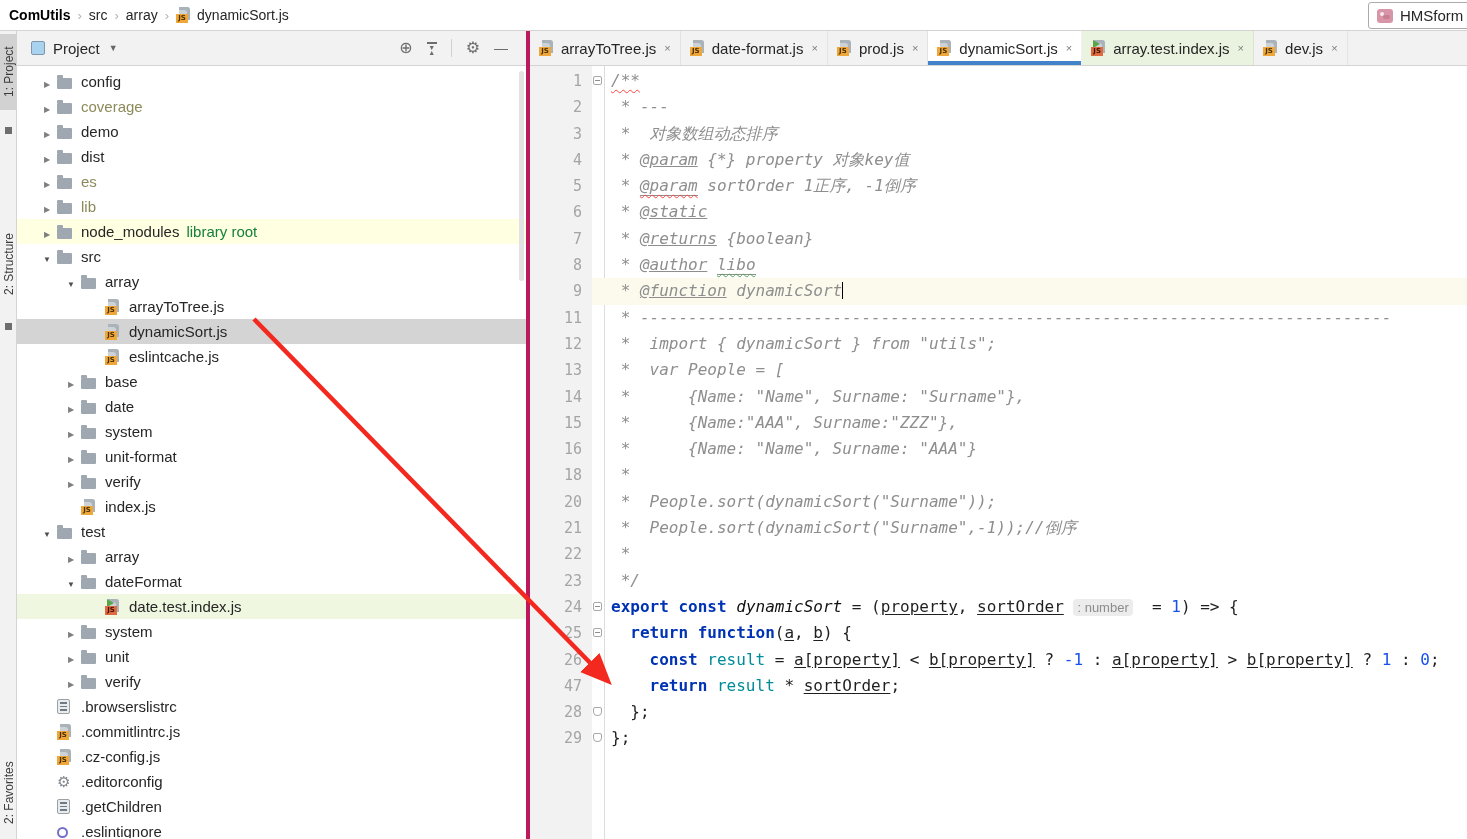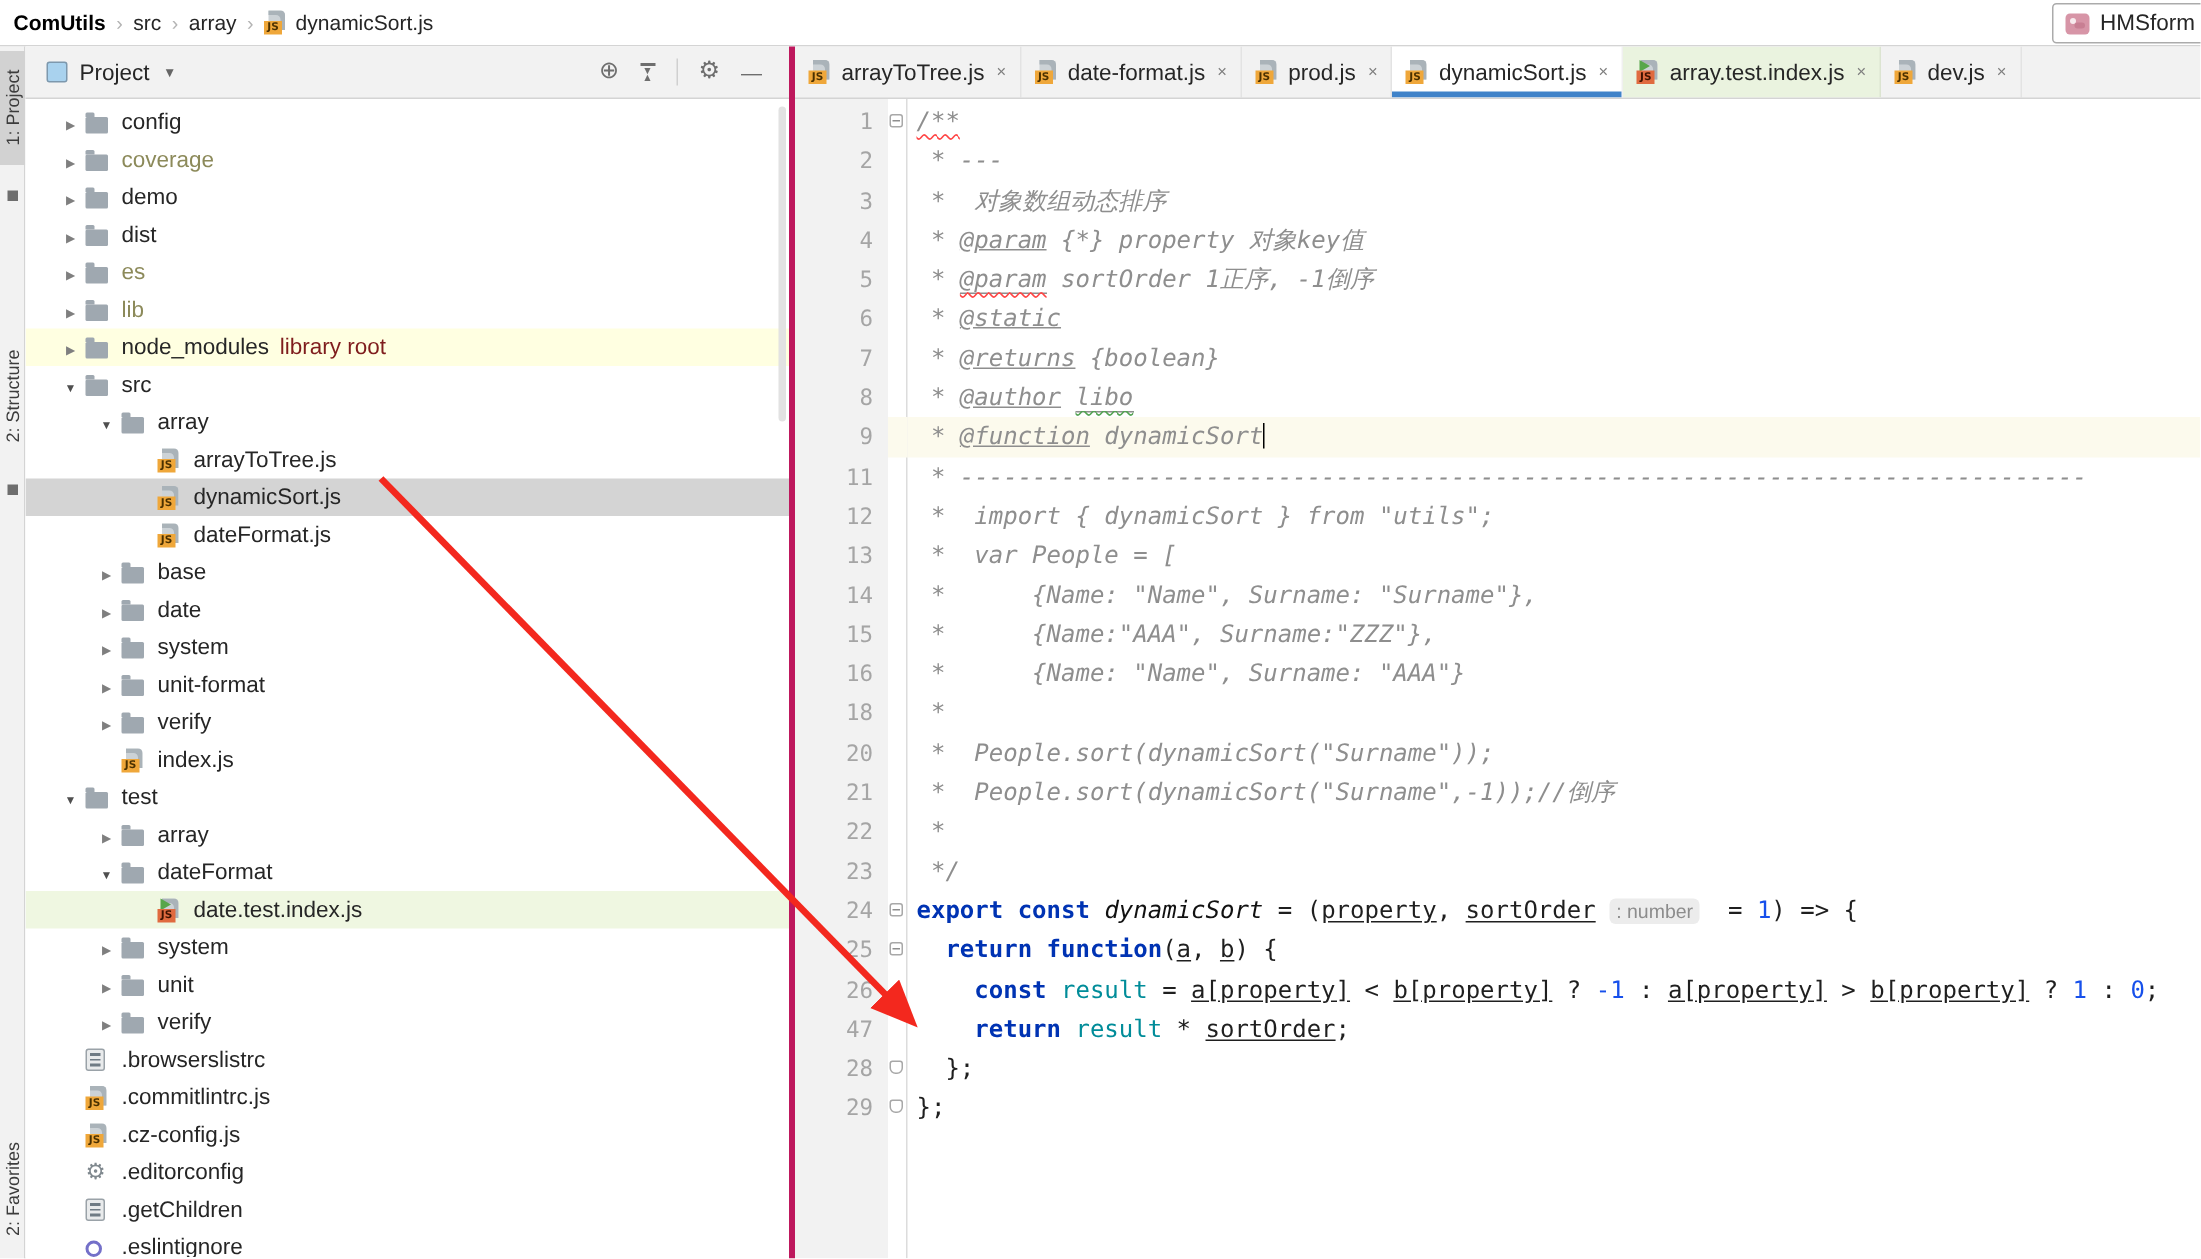--- a/index.html
+++ b/index.html
@@ -51,21 +51,21 @@
   .i-collapse .tri { font-size:7px; color:#6e6e6e; line-height:5px; }
 
   .tree { position:relative; padding-top:3px; height:772px; overflow:hidden; background:#fff; }
   .tree-row { height:25px; display:flex; align-items:center; white-space:nowrap; }
   .tree-row .slot { width:20px; flex:0 0 20px; text-align:center; }
   .tree-row .chev { font-size:8px; color:#7f7f7f; }
   .tree-row .chev.open { color:#4f4f4f; }
   .tree-row .iconslot { width:22px; flex:0 0 22px; display:flex; justify-content:flex-start; }
   .tree-label { margin-left:2px; }
   .tree-label.olive { color:#8c8a5a; }
-  .tree-suffix { color:#7f1d1d; margin-left:7px; }
+  .tree-suffix { color:#15803d; margin-left:7px; }
   .bg-selected { background:#d4d4d4; }
   .bg-yellow { background:#ffffe1; }
   .bg-green { background:#eff7e1; }
   .tree-scroll { position:absolute; right:2px; top:40px; width:5px; height:210px;
                  background:#e2e2e2; border-radius:3px; }
 
   
   .i-folder { width:15px; height:11px; background:#9fa8b0; border-radius:1px;
               position:relative; margin-top:3px; }
   .i-folder:before { content:""; position:absolute; top:-3px; left:0; width:6px; height:3px;
@@ -278,21 +278,21 @@
         <span class="tree-label">dynamicSort.js</span>
       </div>
       <div class="tree-row" style="padding-left: 68px;">
         <span class="slot"></span>
         <span class="iconslot">
           <span class="i-js">
             <span class="page"></span>
             <span class="badge">JS</span>
           </span>
         </span>
-        <span class="tree-label">dateFormat.js</span>
+        <span class="tree-label">eslintcache.js</span>
       </div>
       <div class="tree-row" style="padding-left: 44px;">
         <span class="slot"><span class="chev">▶</span></span>
         <span class="iconslot">
           <span class="i-folder"></span>
         </span>
         <span class="tree-label">base</span>
       </div>
       <div class="tree-row" style="padding-left: 44px;">
         <span class="slot"><span class="chev">▶</span></span>

